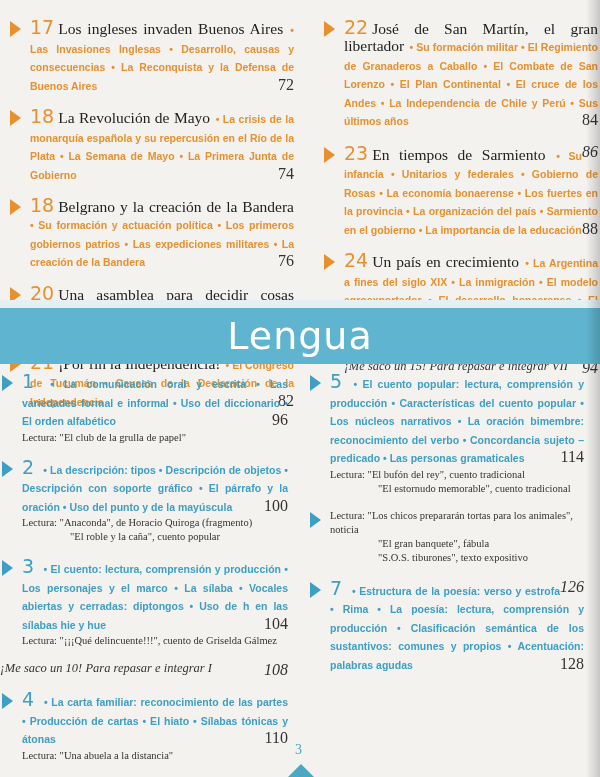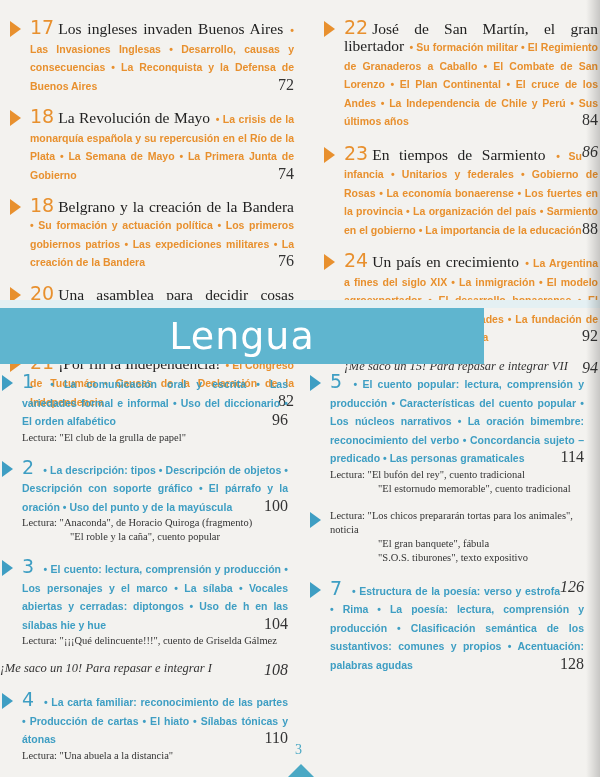--- a/index.html
+++ b/index.html
@@ -46,21 +46,21 @@
     .lectura {
       font-family: "Liberation Serif", serif; font-size: 10.5px; color: #333;
       line-height: 14px; margin-top: 1px;
     }
     .lectura .indent { display: block; padding-left: 48px; }
     .review {
       font-family: "Liberation Serif", serif; font-style: italic;
       font-size: 12.5px; color: #333; margin: 4px 0 14px 22px;
     }
     .banner {
-      position: absolute; left: 0; top: 308px; width: 484px; height: 56px;
+      position: absolute; left: 0; top: 308px; width: 600px; height: 56px;
       background: #5fb5cf;
       display: flex; align-items: center; justify-content: center;
     }
     .banner-title {
       font-family: "DejaVu Sans", sans-serif; font-weight: normal;
       font-size: 38px; color: #ffffff; letter-spacing: 1px;
     }
     .banner-top-strip {
       position: absolute; left: 0; top: 300px; width: 600px; height: 8px;
       background: #e4f0f3;

